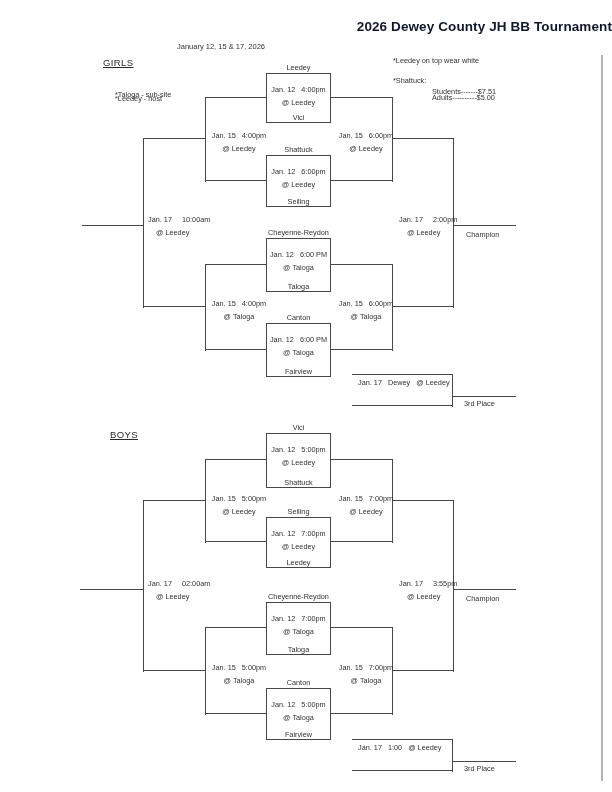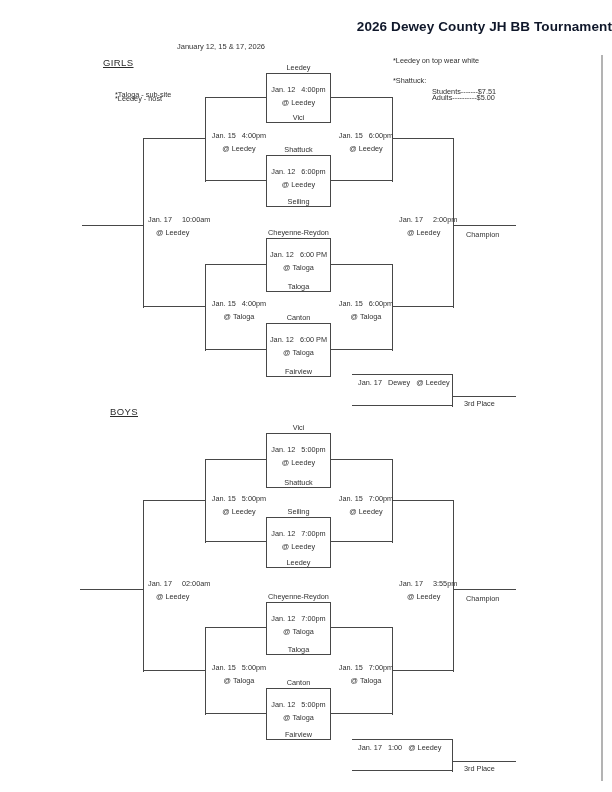--- a/index.html
+++ b/index.html
@@ -159,21 +159,21 @@
   <div class="hl" style="left:352px;top:405px;width:100px"></div>
   <div class="vl" style="left:452px;top:374px;height:33px"></div>
   <div class="hl" style="left:452px;top:396px;width:64px"></div>
   <div class="tinfo" style="left:358px;top:378px">
     <span>Jan. 17</span>
     <span>Dewey</span>
     <span>@ Leedey</span>
   </div>
   <div class="result" style="left:464px;top:399px">3rd Place</div>
 
-  <div class="section-label" style="left:110px;top:406px">BOYS</div>
+  <div class="section-label" style="left:110px;top:429px">BOYS</div>
 
   <div class="glabel" style="left:266px;top:423px">Vici</div>
   <div class="gbox" style="left:266px;top:433px;height:55px">
     <div class="gdate">
       <span>Jan. 12</span>
       <span>5:00pm</span>
     </div>
     <div class="gvenue">@ Leedey</div>
   </div>
   <div class="glabel" style="left:266px;top:478px">Shattuck</div>

